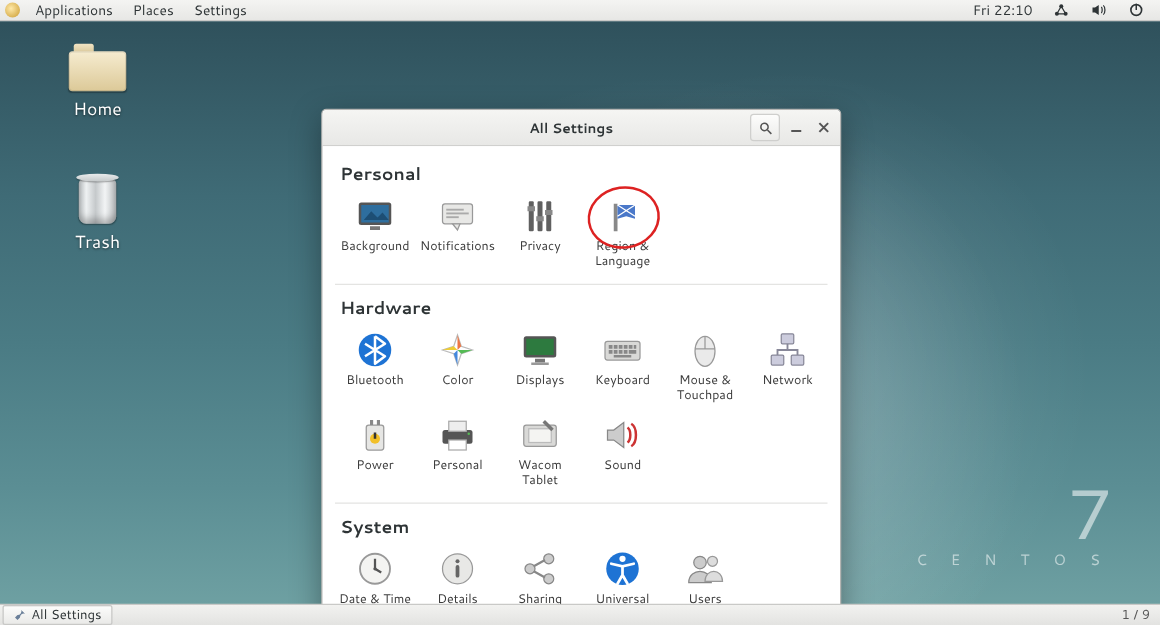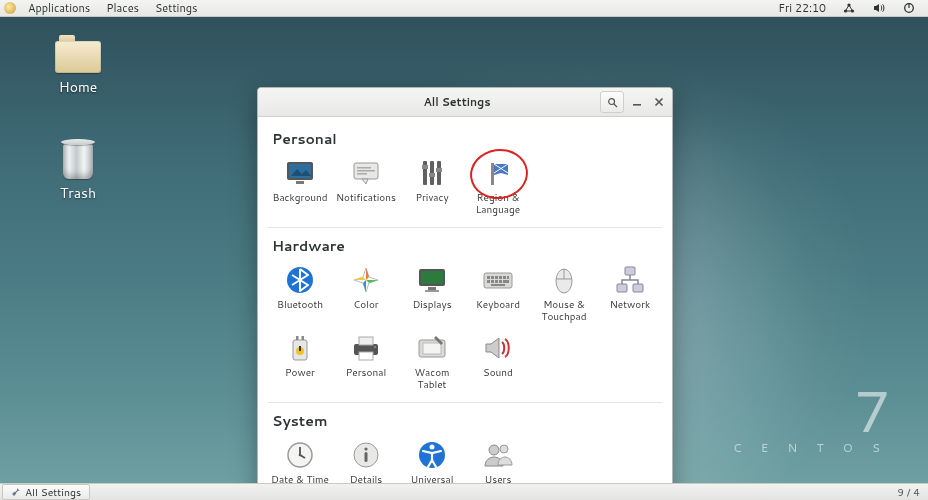--- a/index.html
+++ b/index.html
@@ -325,20 +325,31 @@
                   <circle cx="16" cy="16" r="12" fill="#e8e8e6" stroke="#999"></circle>
                   <circle cx="16" cy="10" r="1.6" fill="#666"></circle>
                   <rect x="14.5" y="13" width="3" height="10" rx="1.5" fill="#666"></rect>
                 </svg>
               </span>
             <span class="cap">Details</span>
           </div>
           <div class="cell">
             <span class="ic">
                 <svg width="32" height="32" viewBox="0 0 32 32">
+                  <circle cx="8" cy="16" r="4" fill="#ccc" stroke="#888"></circle>
+                  <circle cx="23" cy="8" r="4" fill="#ccc" stroke="#888"></circle>
+                  <circle cx="23" cy="24" r="4" fill="#ccc" stroke="#888"></circle>
+                  <path d="M11 14l9-5M11 18l9 5" stroke="#888" stroke-width="1.8"></path>
+                </svg>
+              </span>
+            <span class="cap">Sharing</span>
+          </div>
+          <div class="cell">
+            <span class="ic">
+                <svg width="32" height="32" viewBox="0 0 32 32">
                   <circle cx="16" cy="16" r="13" fill="#1e73d4"></circle>
                   <circle cx="16" cy="8" r="2.5" fill="#fff"></circle>
                   <path d="M7 12l9 2 9-2M16 14v7l-4 7M16 21l4 7" stroke="#fff" stroke-width="2.2" fill="none" stroke-linecap="round"></path>
                 </svg>
               </span>
             <span class="cap">Universal Access</span>
           </div>
           <div class="cell">
             <span class="ic">
                 <svg width="32" height="32" viewBox="0 0 32 32">
@@ -357,14 +368,14 @@
 </div>
 
 <div class="bottombar">
   <div class="taskbtn">
     <svg class="tico" viewBox="0 0 10 10">
         <path d="M6 1a3 3 0 0 1-3 4L1 7l2 2 2-2a3 3 0 0 1 4-3z" fill="#6a7f99"></path>
       </svg>
     <span>All Settings</span>
   </div>
   <span class="spacer"></span>
-  <span class="ws">9 / 4</span>
+  <span class="ws">1 / 9</span>
 </div>
 
 </body></html>

